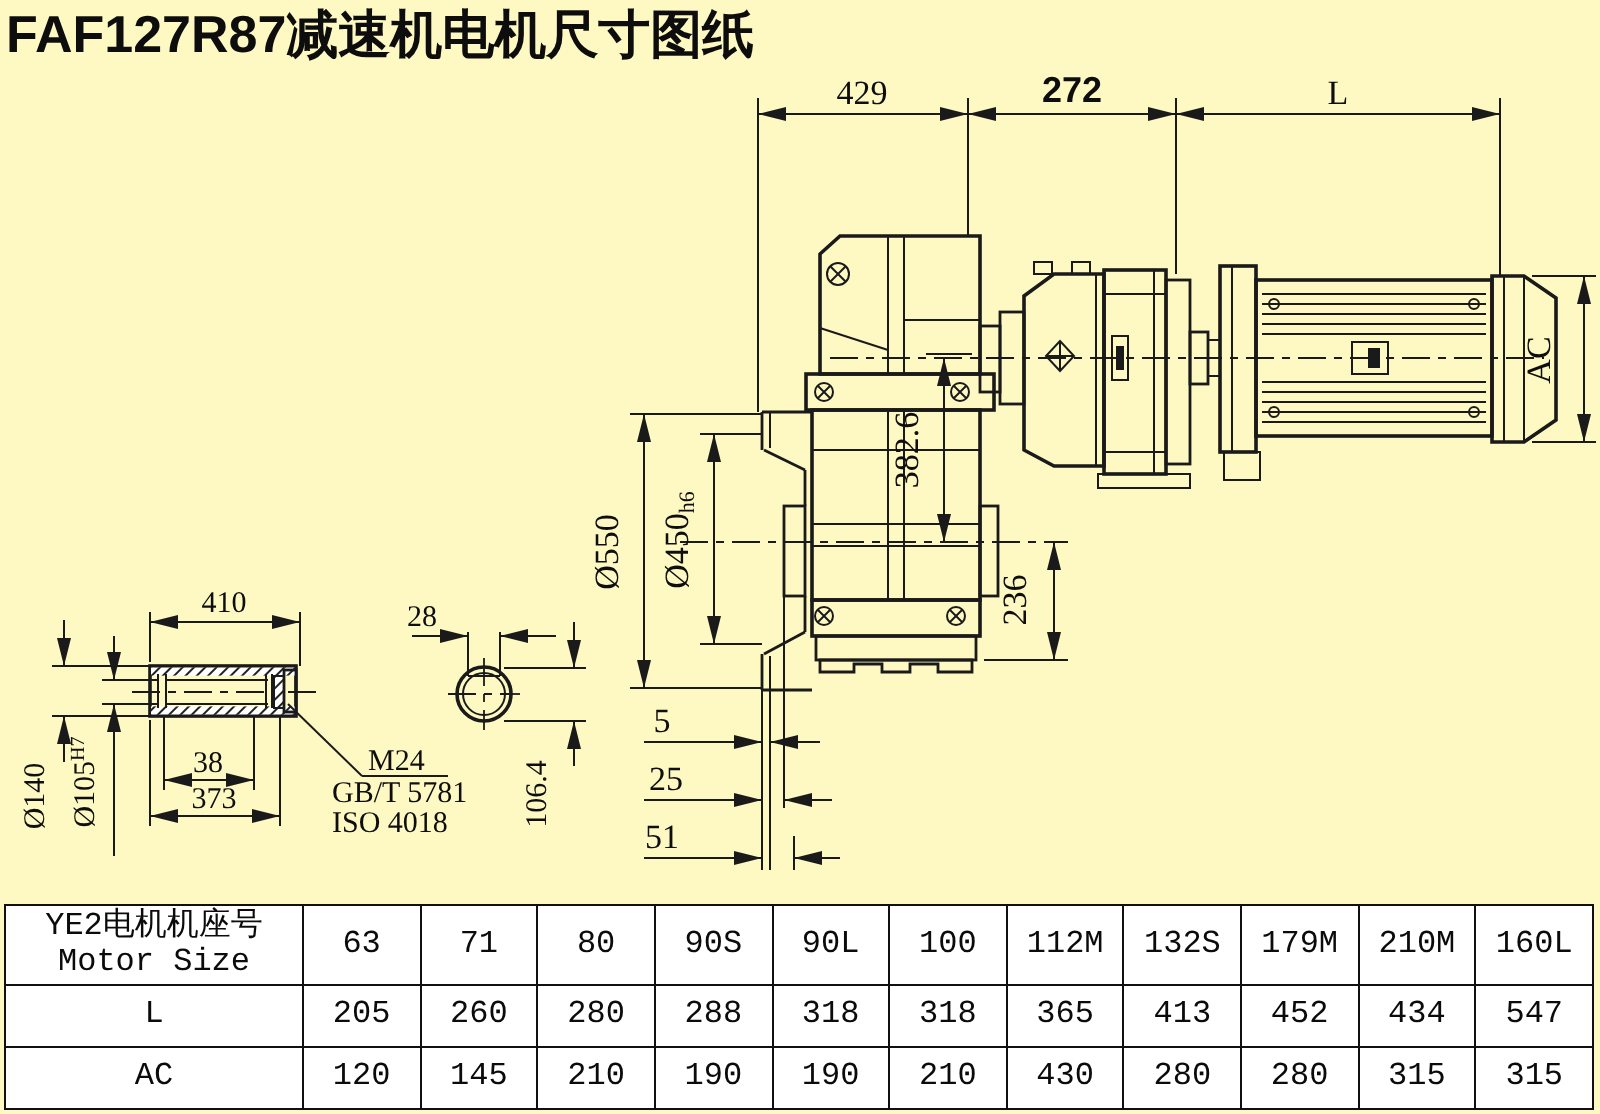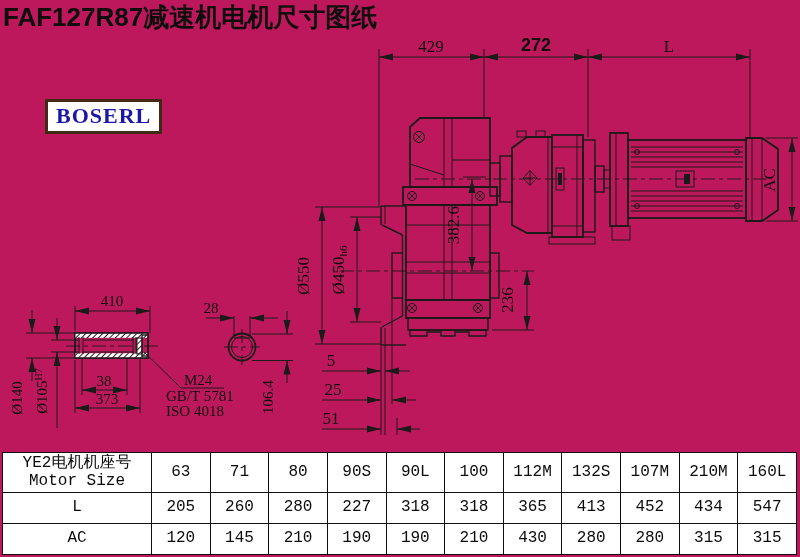--- a/index.html
+++ b/index.html
@@ -1,16 +1,16 @@
 <!DOCTYPE html>
 <html style="--line: #1a1a1a; --logo_text: #1b16a8; --logo_border: #402a16;"><head>
 <meta charset="utf-8">
 <style>
   html,body{margin:0;padding:0;background:#fff;}
-  .stage{position:relative;width:800px;height:557px;background:#be185d;overflow:hidden;
+  .stage{position:relative;width:800px;height:557px;background:#fef9c3;overflow:hidden;
          font-family:"Liberation Sans",sans-serif;}
   .page-title{position:absolute;left:3px;top:0px;margin:0;font-size:26px;font-weight:700;
               color:#0d0d0d;letter-spacing:0px;font-family:"Liberation Sans",sans-serif;}
   .logo{position:absolute;left:45px;top:99px;border:3px solid var(--logo_border);
         padding:1px 8px 2px 8px;background:#fff;}
   .logo span{font-family:"Liberation Serif",serif;font-weight:700;font-size:22px;
              color:var(--logo_text);letter-spacing:1px;}
   svg{position:absolute;left:0;top:0;}
   svg .s{stroke:var(--line);fill:none;stroke-width:1.4;}
   svg .sb{stroke:var(--line);fill:none;stroke-width:1.8;}
@@ -32,23 +32,20 @@
   .dim-table .lblcol .cn{font-size:16px;}
   .dim-table .lblcol .en{font-size:16px;}
 </style>
 </head>
 <body>
 
 <div class="stage">
 
   <h1 class="page-title">FAF127R87减速机电机尺寸图纸</h1>
 
-  <div class="logo">
-    <span>BOSERL</span>
-  </div>
 
   <svg width="800" height="557" viewBox="0 0 800 557">
     <defs>
       <marker id="arr" markerWidth="15" markerHeight="10" refX="14" refY="4.5" orient="auto-start-reverse" markerUnits="userSpaceOnUse">
         <path d="M0,1 L14,4.5 L0,8 Z" class="fillk" id="arrP" fill="#1a1a1a"></path>
       </marker>
       <pattern id="hatch" width="4" height="4" patternUnits="userSpaceOnUse" patternTransform="rotate(45)">
         <rect width="4" height="4" fill="#ffffff"></rect>
         <line x1="0" y1="0" x2="0" y2="4" stroke="#222" stroke-width="2"></line>
       </pattern>
@@ -309,32 +306,32 @@
           <div class="en">Motor Size</div>
         </th>
       <th>63</th>
           <th>71</th>
           <th>80</th>
           <th>90S</th>
           <th>90L</th>
           <th>100</th>
           <th>112M</th>
           <th>132S</th>
-          <th>107M</th>
+          <th>179M</th>
           <th>210M</th>
           <th>160L</th>
         </tr>
     </thead>
     <tbody id="table-body">
         <tr>
           <td>L</td>
           <td>205</td>
           <td>260</td>
           <td>280</td>
-          <td>227</td>
+          <td>288</td>
           <td>318</td>
           <td>318</td>
           <td>365</td>
           <td>413</td>
           <td>452</td>
           <td>434</td>
           <td>547</td>
         </tr>
         <tr>
           <td>AC</td>

